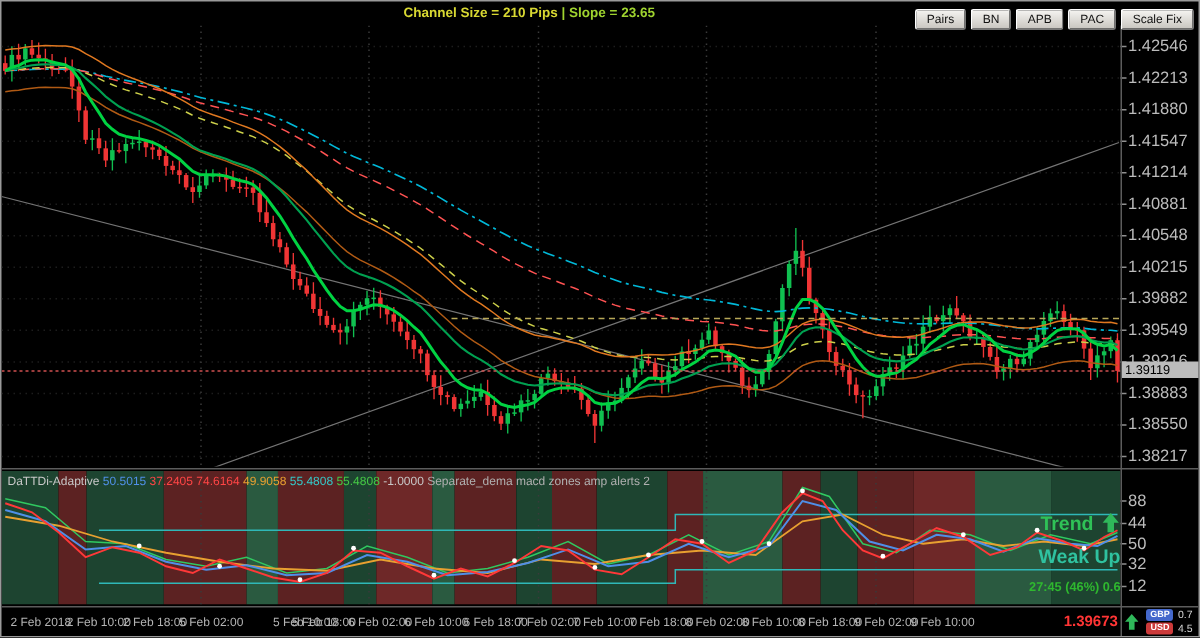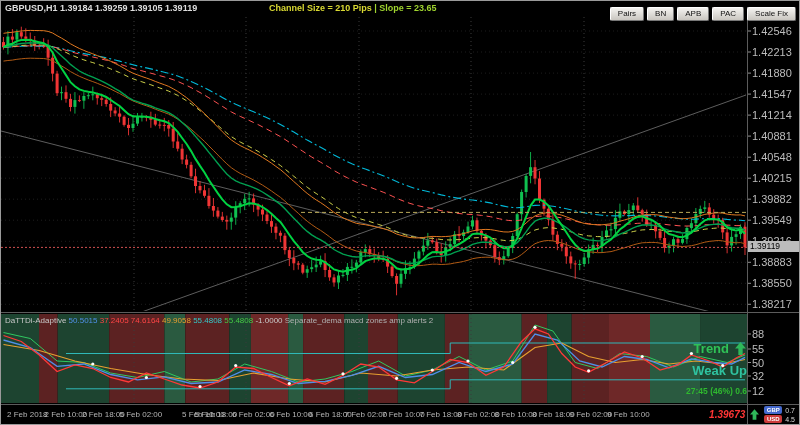--- a/index.html
+++ b/index.html
@@ -20,21 +20,21 @@
         line-height:11px;padding-left:2px;z-index:3;}
   .tlab{position:absolute;top:409px;font-size:8px;color:#b4b4b4;white-space:nowrap;}
   .ihdr{position:absolute;left:4px;top:315px;font-size:8px;z-index:3;white-space:nowrap;}
   .plab{position:absolute;right:52px;z-index:3;display:flex;align-items:center;gap:5px;font-weight:bold;white-space:nowrap;}
   .lab-md{top:316px;color:#e23535;font-size:13px;}
   .lab-tr{top:340px;color:#2fc257;font-size:13px;}
   .lab-wk{top:362px;color:#2fc2a0;font-size:13px;text-align:center;}
   .lab-st{top:385px;color:#2fb82f;font-size:8.5px;}
   .bval{position:absolute;left:751px;top:393px;font-size:8px;color:#9a9a9a;z-index:3;margin-top:32px;}
   .qw{position:absolute;top:405px;right:4px;display:flex;align-items:center;gap:5px;z-index:4;}
-  .qprice{color:#ff3535;font-size:10px;font-weight:bold;font-style:italic;}
+  .qprice{color:#ff3535;font-size:10px;font-weight:bold;}
   .qcol{display:flex;flex-direction:column;gap:1px;}
   .qrow{display:flex;align-items:center;gap:3px;font-size:7px;color:#d6d6d6;}
   .pill{width:18px;height:8px;border-radius:2px;color:#fff;font-size:6px;line-height:8px;
         text-align:center;font-weight:bold;}
   .pill-gbp{background:#4468cc;} .pill-usd{background:#cc3a3a;}
   .sep-h{position:absolute;left:0;right:0;height:1px;background:#5c5c5c;z-index:2;}
   .sep-v{position:absolute;top:16px;bottom:0;left:746px;width:1px;background:#5c5c5c;z-index:2;}
 </style>
 </head>
 <body>
@@ -498,21 +498,21 @@
       <div class="ptick" style="top: 152.2px;">1.40548</div>
       <div class="ptick" style="top: 173.2px;">1.40215</div>
       <div class="ptick" style="top: 194.2px;">1.39882</div>
       <div class="ptick" style="top: 215.2px;">1.39549</div>
       <div class="ptick" style="top: 236.3px;">1.39216</div>
       <div class="ptick" style="top: 257.3px;">1.38883</div>
       <div class="ptick" style="top: 278.3px;">1.38550</div>
       <div class="ptick" style="top: 299.3px;">1.38217</div>
       <div class="ctag" style="top: 240.4px;">1.39119</div>
       <div class="ptick" style="top: 329px;">88</div>
-      <div class="ptick" style="top: 344px;">55</div>
+      <div class="ptick" style="top: 344px;">44</div>
       <div class="ptick" style="top: 357.5px;">50</div>
       <div class="ptick" style="top: 371px;">32</div>
       <div class="ptick" style="top: 386px;">12</div>
       <div class="tlab" style="left: 6px;">2 Feb 2018</div>
       <div class="tlab" style="left: 43.5px;">2 Feb 10:00</div>
       <div class="tlab" style="left: 81px;">2 Feb 18:00</div>
       <div class="tlab" style="left: 118.5px;">5 Feb 02:00</div>
       <div class="tlab" style="left: 156px; padding-left: 25px;">5 Feb 10:00</div>
       <div class="tlab" style="left: 193.5px;">5 Feb 18:00</div>
       <div class="tlab" style="left: 231px;">6 Feb 02:00</div>
@@ -526,21 +526,20 @@
       <div class="tlab" style="left: 531px;">8 Feb 18:00</div>
       <div class="tlab" style="left: 568.5px;">9 Feb 02:00</div>
       <div class="tlab" style="left: 606px;">9 Feb 10:00</div>
     </div>
 
   <div class="sep-h" style="top:311px"></div>
   <div class="sep-h" style="top:403px"></div>
   <div class="sep-v"></div>
 
   <div class="topbar">
-    <span class="sym">GBPUSD,H1   1.39184 1.39259 1.39105 1.39119</span>
     <span class="chan"><span class="c1">Channel Size = 210 Pips</span> <span class="c2">|  Slope = 23.65</span></span>
     <div class="btns" id="btns"><span class="tbtn">Pairs</span><span class="tbtn">BN</span><span class="tbtn">APB</span><span class="tbtn">PAC</span><span class="tbtn">Scale Fix</span></div>
   </div>
 
   <div class="ihdr" id="ihdr"><span style="color: rgb(200, 200, 200);">DaTTDi-Adaptive </span><span style="color: rgb(80, 144, 232);">50.5015 </span><span style="color: rgb(255, 69, 69);">37.2405 </span><span style="color: rgb(255, 69, 69);">74.6164 </span><span style="color: rgb(232, 160, 48);">49.9058 </span><span style="color: rgb(53, 200, 200);">55.4808 </span><span style="color: rgb(69, 200, 69);">55.4808 </span><span style="color: rgb(200, 200, 200);">-1.0000 </span><span style="color: rgb(176, 176, 176);">  Separate_dema macd zones amp alerts 2 </span></div>
 
   <div class="plab lab-tr">
     <span>Trend</span>
     <svg width="13" height="13" viewBox="0 0 12 12">
         <path d="M6 0 L11 6 H8 V12 H4 V6 H1 Z" fill="#2fb85a"></path>

